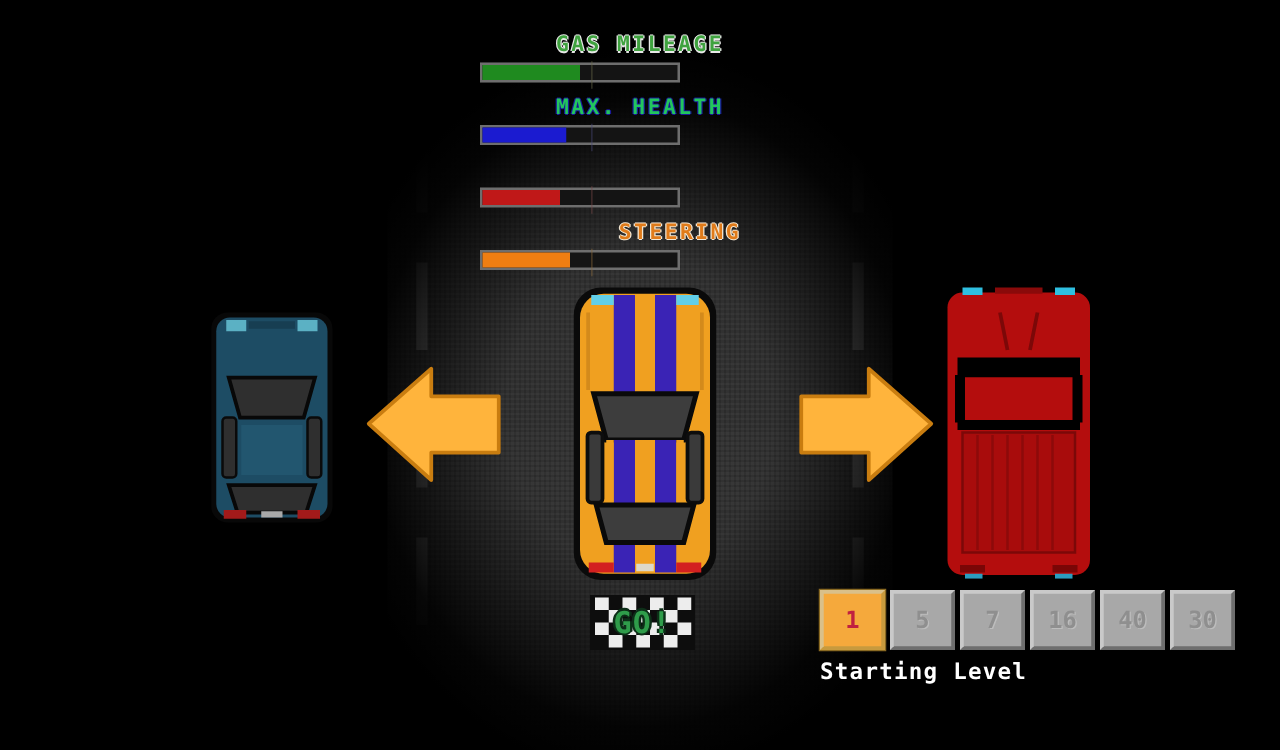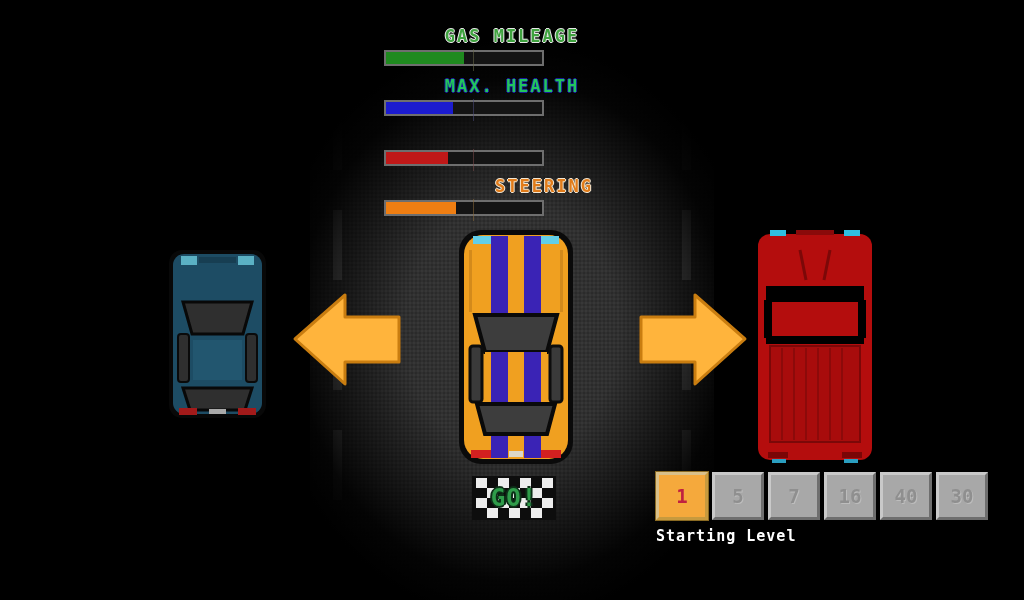--- a/index.html
+++ b/index.html
@@ -86,21 +86,21 @@
     color:#8f8f8f;text-shadow:1px 1px 0 #bdbdbd;
   }
   .lvlbtn.sel{
     background:#f5a93c;color:#c02040;text-shadow:none;
     border-top:3px solid #d9c08a;border-left:3px solid #d9c08a;
     border-bottom:3px solid #c79a3e;border-right:3px solid #c79a3e;
     outline:1px solid #8a6a22;
   }
   #lvl-label{
     position:absolute;left:656px;top:527px;
-    color:#fff;font-size:15px;font-weight:bold;letter-spacing:1px;
+    color:#fff;font-size:18px;font-weight:bold;letter-spacing:1px;
   }
 </style>
 </head>
 <body>
 
 <div id="stage">
 
   <div class="road">
     <div class="lane" style="left:36px;top:210px;height:70px;"></div>
     <div class="lane" style="left:36px;top:320px;height:70px;"></div>

